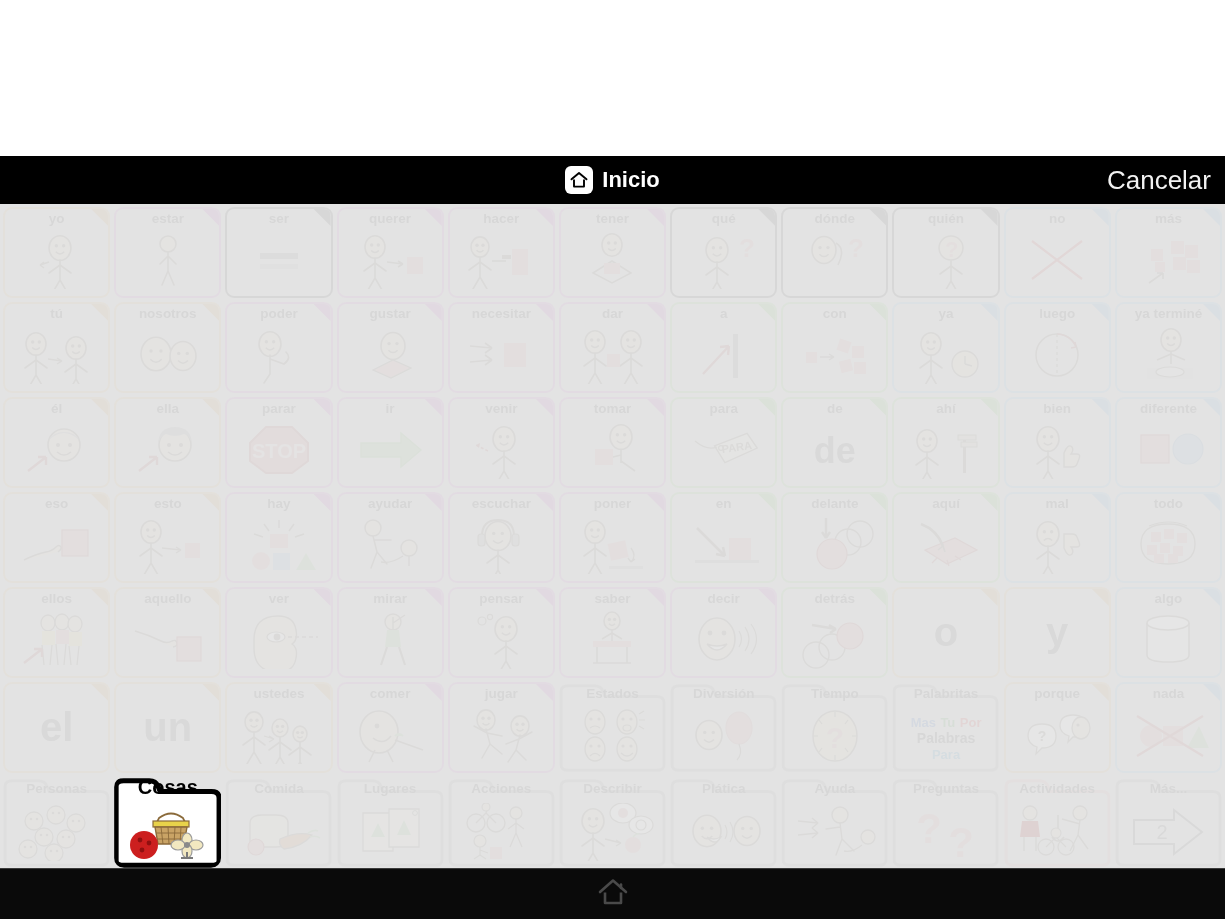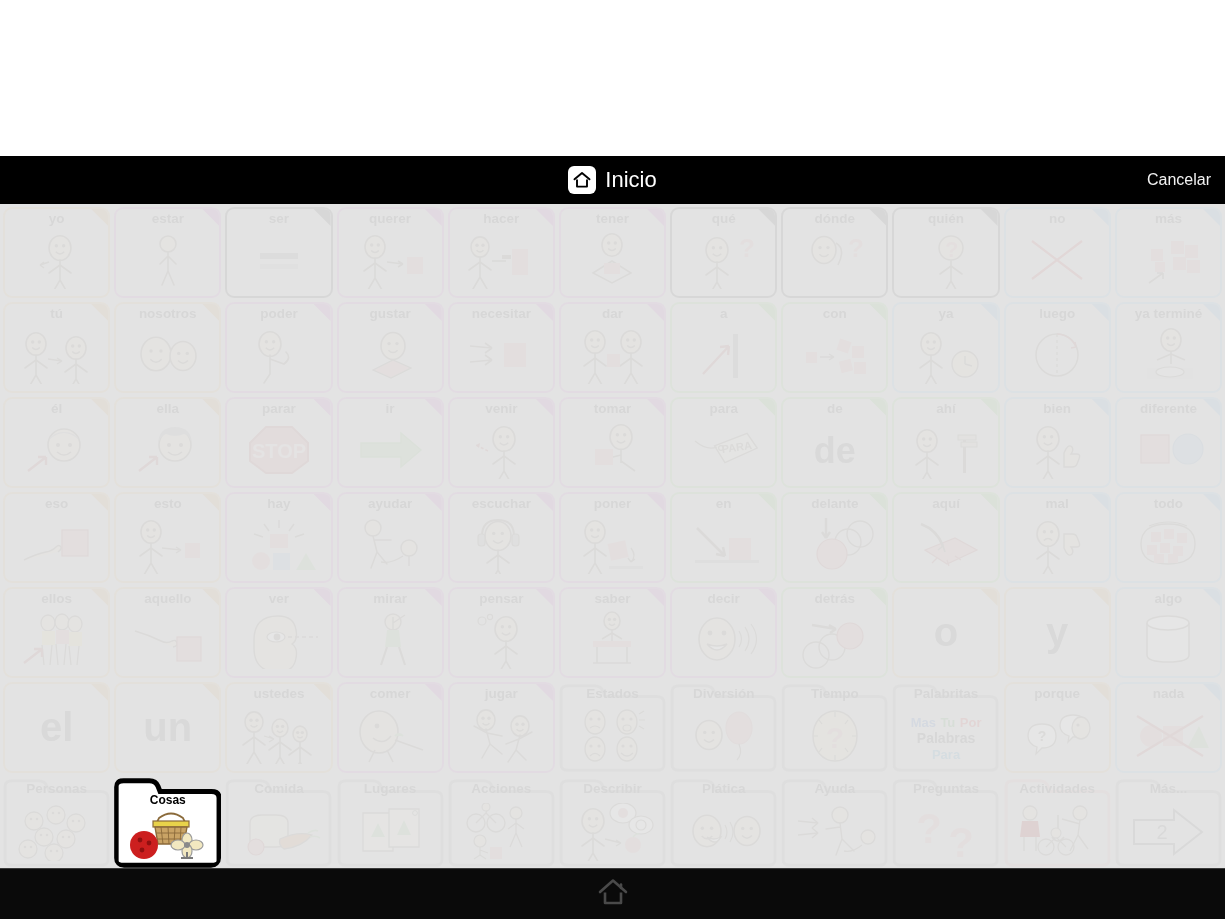--- a/index.html
+++ b/index.html
@@ -27,24 +27,24 @@
   .header{
     position:absolute; left:0; top:156px; width:1225px; height:48px;
     background:#000; color:#fff;
     display:flex; align-items:center; justify-content:center;
   }
   .header-center{ display:flex; align-items:center; gap:9px; }
   .home-badge{
     width:28px; height:28px; border-radius:6px; background:#fff;
     display:flex; align-items:center; justify-content:center;
   }
-  .header-title{ font-size:22px; font-weight:normal; color:#fff; }
+  .header-title{ font-size:22px; font-weight:bold; color:#fff; }
   .cancel-btn{
     position:absolute; right:14px; top:50%; transform:translateY(-50%);
-    font-size:16px; color:#f2f2f2; cursor:pointer;
+    font-size:26px; color:#f2f2f2; cursor:pointer;
   }
 
   
   .board{
     position:absolute; left:0; top:204px; width:1225px; height:664px;
     background:#e3e3e3;
     padding:3px 3px 0 3px;
   }
   .grid{
     display:grid;
@@ -123,21 +123,21 @@
     opacity:1;
     background:transparent;
     border:none;
     z-index:5;
   }
   .cell.selected .fshape{
     background:#ffffff;
     border:4px solid #000000;
     border-radius:10px;
   }
-  .cell.selected .label{ color:#000; font-size:12px; font-weight:bold; top:16px;text-align:center; }
+  .cell.selected .label{ color:#000; font-size:20px; font-weight:bold; top:3px;text-align:center; }
   .cell.selected .sym{ top:22px; }
 
   
   .pal-wrap{ text-align:center; line-height:15px; padding-top:2px; }
   .pal-wrap span{ font-size:13px; font-weight:bold; }
   .pal-mas{ color:#7b9fd4; }
   .pal-tu { color:#8fbf8f; }
   .pal-por{ color:#e07f7f; }
   .pal-palabras{ color:#8b8b8b; font-size:14px !important; }
   .pal-para{ color:#7fb8d8; }

